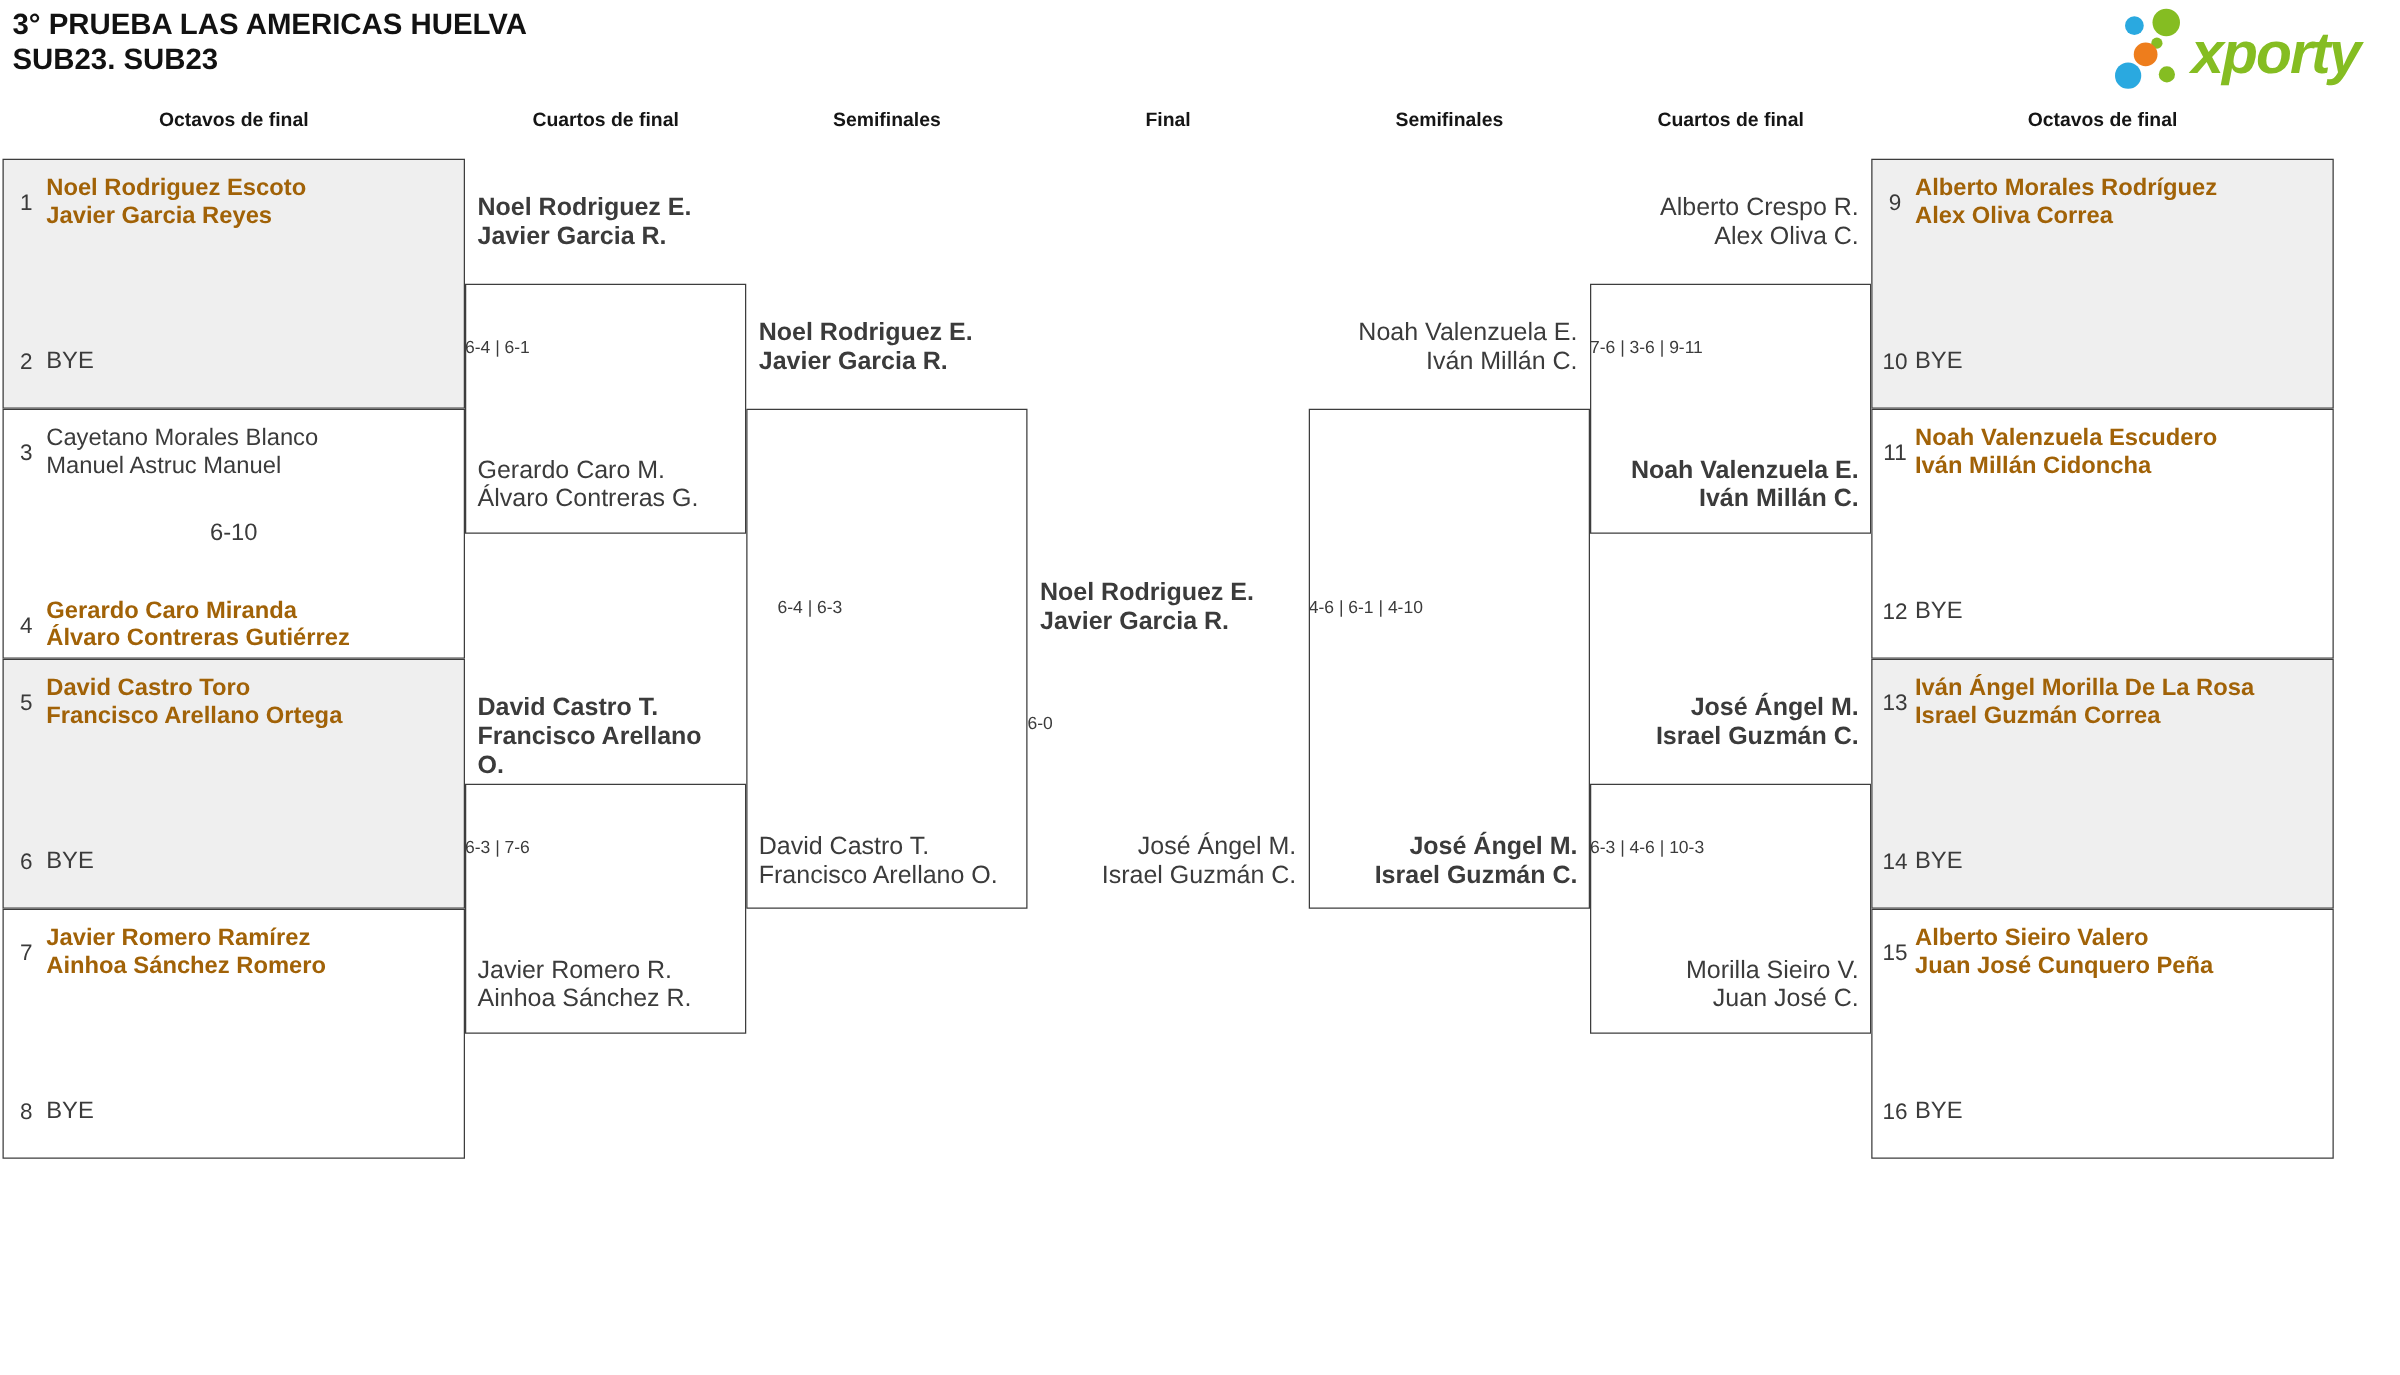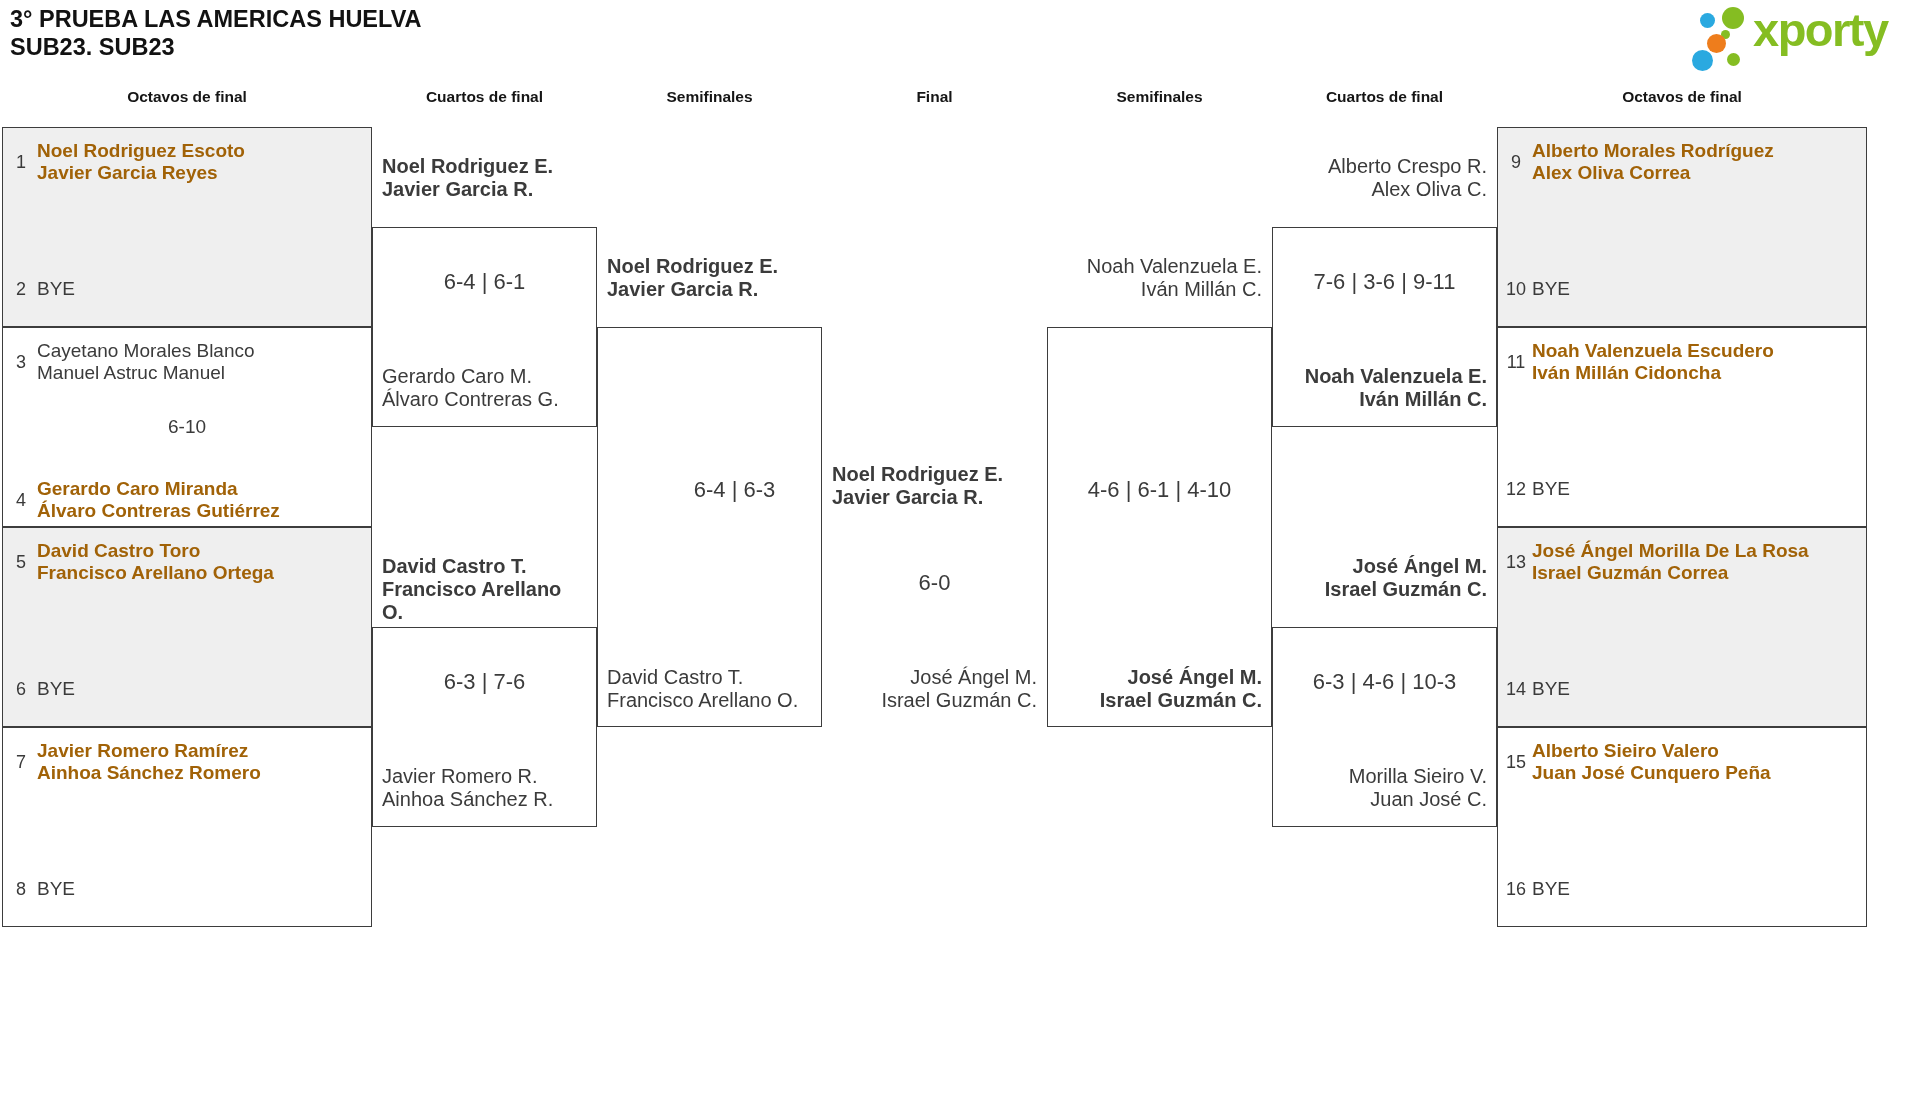--- a/index.html
+++ b/index.html
@@ -20,28 +20,28 @@
   .team{position:absolute;left:0;right:0;display:flex;align-items:center;gap:5px;padding:0 10px 0 7px;}
   .t-top{top:12px;}
   .t-bot{top:150px;}
   .seed{flex:none;width:22px;text-align:center;font-size:18px;color:#3a3a3a;}
   .names{font-size:19px;line-height:22px;color:#3b3b3b;}
   .b{font-weight:700;color:#a16207;}
   .ln{display:block;}
 
   .lbl{position:absolute;font-size:20px;line-height:23px;color:#3b3b3b;width:205px;}
   .r{text-align:right;}
-  .sc{position:absolute;font-size:22px;color:#3b3b3b;text-align:center;width:225px;}
+  .sc{position:absolute;font-size:14px;color:#3b3b3b;width:225px;}
   .osc{position:absolute;left:0;top:50%;transform:translateY(-50%);width:100%;
        text-align:center;font-size:19px;color:#3b3b3b;}
 
   .logo{position:absolute;left:1685px;top:0;width:235px;height:80px;}
   .dot{position:absolute;border-radius:50%;}
-  .logo-text{position:absolute;left:68px;top:2px;font-size:47px;font-weight:700;
-             letter-spacing:-1.5px;color:#85bd22;}
+  .logo-text{position:absolute;left:68px;top:14px;font-size:47px;font-weight:700;
+             letter-spacing:-1.5px;color:#85bd22;font-style:italic;}
 </style>
 </head>
 <body>
 
 <div id="canvas">
 
   <div class="title">
     <div>3° PRUEBA LAS AMERICAS HUELVA</div>
     <div>SUB23. SUB23</div>
   </div>
@@ -159,21 +159,21 @@
       <span class="names">
         <span class="ln">BYE</span>
       </span>
     </div>
   </div>
 
   <div class="box sh" style="left:1497px;top:527px">
     <div class="team t-top">
       <span class="seed">13</span>
       <span class="names b">
-        <span class="ln">José Ángel Morilla De La Rosa</span>
+        <span class="ln">Iván Ángel Morilla De La Rosa</span>
         <span class="ln">Israel Guzmán Correa</span>
       </span>
     </div>
     <div class="team t-bot">
       <span class="seed">14</span>
       <span class="names">
         <span class="ln">BYE</span>
       </span>
     </div>
   </div>

